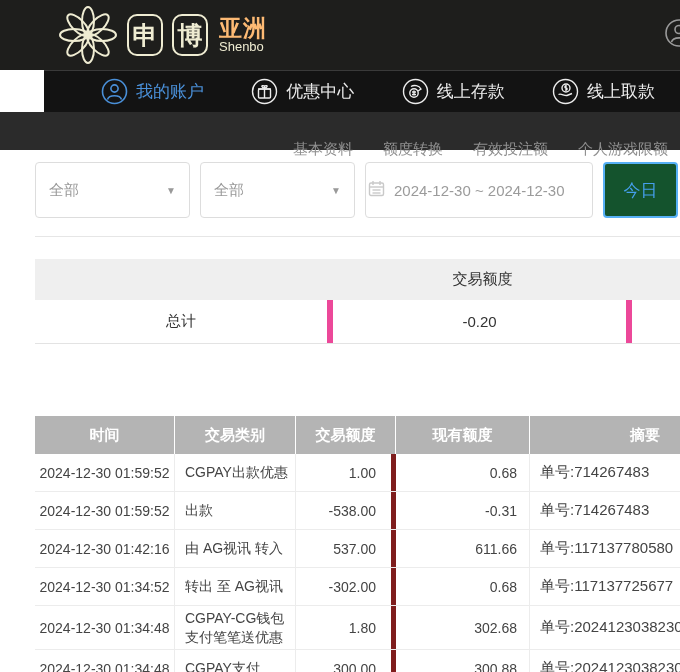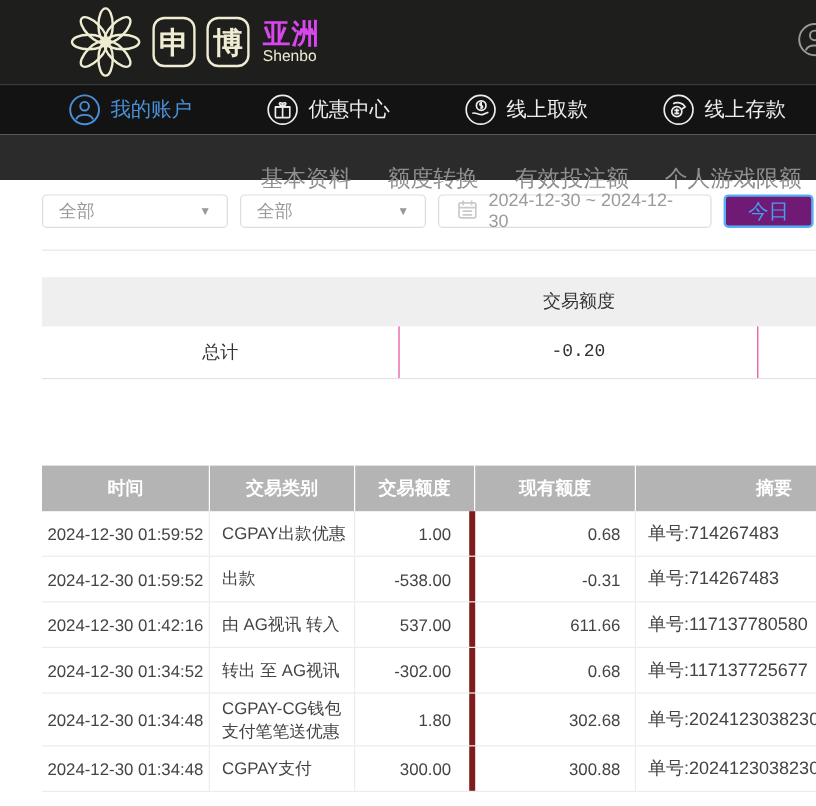--- a/index.html
+++ b/index.html
@@ -8,63 +8,63 @@
 
   
   .band-logo { height:70px; background:#1e1e1c; position:relative;
                display:flex; align-items:center; padding-left:58px; }
   .logo-wrap { display:flex; align-items:center; gap:9px; }
   .logo-flower { width:60px; height:60px; }
   .logo-box { width:36px; height:42px; border:2px solid #efecd2; border-radius:10px;
               color:#efecd2; font-size:25px; display:flex; align-items:center;
               justify-content:center; font-weight:bold; }
   .logo-right { display:flex; flex-direction:column; line-height:1.05; margin-left:2px; }
-  .logo-cn { color:#d946ef; font-size:23px; font-weight:bold; letter-spacing:1px; }
+  .logo-cn { color:#fdba74; font-size:23px; font-weight:bold; letter-spacing:1px; }
   .logo-en { color:#efecd2; font-size:13px; }
   .avatar-partial { position:absolute; right:-14px; top:18px; }
 
   
   .band-nav { height:42px; background:#131313; border-top:1px solid #3a3a3a;
               display:flex; justify-content:space-between;
-              padding:0 25px 0 57px; }
+              padding:0 25px 0 57px;margin-left:44px; }
   .nav-item { display:flex; align-items:center; gap:8px; font-size:17px;
               color:#ededed; cursor:pointer; white-space:nowrap; }
   .nav-item.active { color:#4a90d9; }
   .nav-item svg { display:block; }
 
   
   .band-subnav { height:38px; background:#2b2b2b; display:flex; align-items:center;
                  justify-content:flex-end; gap:30px; padding-right:12px; }
-  .subnav-item { color:#8f8f8f; font-size:19px; cursor:pointer; white-space:nowrap;margin-top:36px; }
-
-  
-  .filters { display:flex; gap:10px; margin:12px 0 0 35px; height:28px; }
+  .subnav-item { color:#8f8f8f; font-size:15px; cursor:pointer; white-space:nowrap;margin-top:36px; }
+
+  
+  .filters { display:flex; gap:10px; margin:12px 0 0 35px; height:56px; }
   .select { width:155px; border:1px solid #ddd; border-radius:4px; background:#fff;
             display:flex; align-items:center; justify-content:space-between;
             padding:0 13px; color:#999; font-size:15px; cursor:pointer; }
   .caret { font-size:10px; color:#999; }
   .date-input { width:228px; border:1px solid #ddd; border-radius:4px; background:#fff;
-                display:flex; align-items:center; gap:9px; padding:0 15px;
+                display:flex; align-items:center; gap:9px; padding:0 2px;
                 color:#9b9b9b; font-size:15px; cursor:text; }
-  .today-btn { width:75px; border:2px solid #57b0f6; border-radius:4px; background:#701a75;
+  .today-btn { width:75px; border:2px solid #57b0f6; border-radius:4px; background:#14532d;
                color:#459fed; font-size:17px; display:flex; align-items:center;
                justify-content:center; cursor:pointer; }
 
   .divider { border:none; border-top:1px solid #e6e6e6; margin:18px 0 0 35px; }
 
   
   .summary { margin:22px 0 0 35px; width:700px; }
   .summary-header { display:grid; grid-template-columns:298px 299px 1fr; height:41px;
                     background:#efefef; }
   .summary-header div { display:flex; align-items:center; justify-content:center;
                         font-size:15px; color:#333; }
   .summary-row { display:grid; grid-template-columns:298px 299px 1fr; height:44px;
                  border-bottom:1px solid #e3e3e3; font-size:15px; color:#333; }
   .summary-row div { display:flex; align-items:center; justify-content:center; }
-  .summary-row .v1, .summary-row .v2 { border-right:1px solid #ec4899;font-family:Liberation Mono, monospace; }
+  .summary-row .v1, .summary-row .v2 { border-right:6px solid #ec4899; }
 
   
   .txn { margin:72px 0 0 35px; width:700px; color:#444; }
   .txn-header { display:grid; grid-template-columns:140px 121px 100px 134px 1fr;
                 height:38px; background:#b4b4b4; color:#fff; font-size:15px;
                 font-weight:bold; }
   .txn-header div { display:flex; align-items:center; justify-content:center; }
   .txn-header .h1,.txn-header .h2,.txn-header .h3,.txn-header .h4 { border-right:1px solid #fff; }
   .txn-header .h5 { justify-content:flex-end; padding-right:75px; }
   .txn-row { display:grid; grid-template-columns:140px 121px 100px 134px 1fr;
@@ -130,37 +130,37 @@
         <line x1="13.5" y1="8" x2="13.5" y2="20"></line>
         <path d="M13.5 10 C10.5 10 9.5 6.5 13.5 8 C17.5 6.5 16.5 10 13.5 10 Z"></path>
       </svg>
     </span>
     <span>优惠中心</span>
   </div>
   <div class="nav-item">
     <span>
       <svg width="27" height="27" viewBox="0 0 27 27" fill="none" stroke="#ededed" stroke-width="1.4">
         <circle cx="13.5" cy="13.5" r="12"></circle>
+        <circle cx="12" cy="15" r="4.2"></circle>
+        <path d="M10 14 h4 M10 16.5 h4 M12 12.5 v5"></path>
+        <path d="M9 8.5 C12 6.5 17 7.5 19 11 L16 13"></path>
+      </svg>
+    </span>
+    <span>线上存款</span>
+  </div>
+  <div class="nav-item">
+    <span>
+      <svg width="27" height="27" viewBox="0 0 27 27" fill="none" stroke="#ededed" stroke-width="1.4">
+        <circle cx="13.5" cy="13.5" r="12"></circle>
         <circle cx="14" cy="10" r="4"></circle>
         <path d="M14 7.8 C12.5 7.8 12.5 10 14 10 C15.5 10 15.5 12.2 14 12.2 M14 7 v6"></path>
         <path d="M6.5 16.5 C9 15 12 18 15 17.5 L20 15.5"></path>
       </svg>
     </span>
     <span>线上取款</span>
-  </div>
-  <div class="nav-item">
-    <span>
-      <svg width="27" height="27" viewBox="0 0 27 27" fill="none" stroke="#ededed" stroke-width="1.4">
-        <circle cx="13.5" cy="13.5" r="12"></circle>
-        <circle cx="12" cy="15" r="4.2"></circle>
-        <path d="M10 14 h4 M10 16.5 h4 M12 12.5 v5"></path>
-        <path d="M9 8.5 C12 6.5 17 7.5 19 11 L16 13"></path>
-      </svg>
-    </span>
-    <span>线上存款</span>
   </div>
 </div>
 
 <div class="band-subnav">
   <span class="subnav-item">基本资料</span>
   <span class="subnav-item">额度转换</span>
   <span class="subnav-item">有效投注额</span>
   <span class="subnav-item">个人游戏限额</span>
 </div>
 

